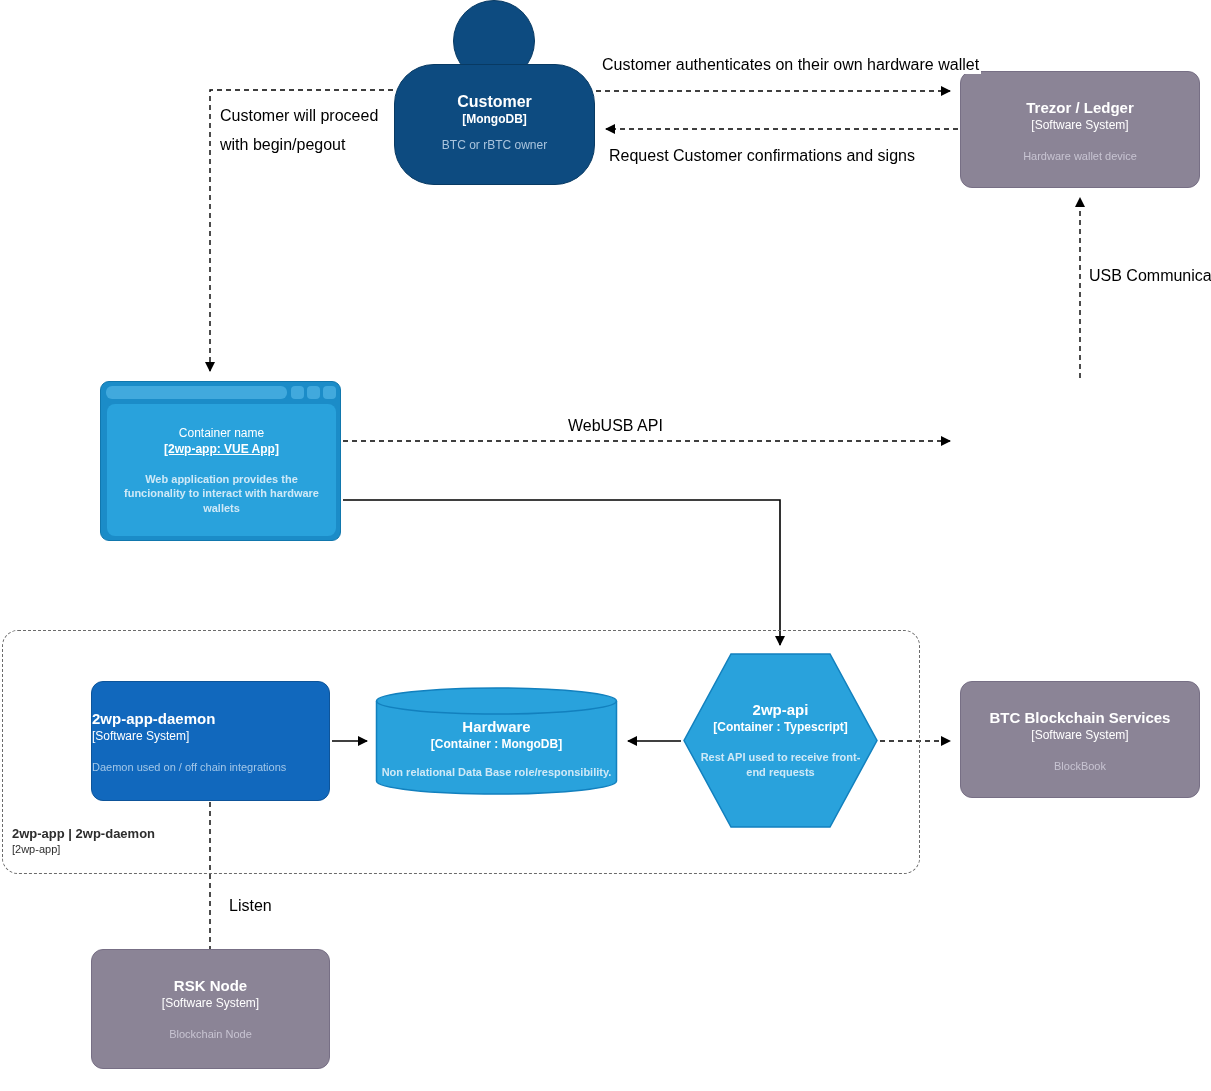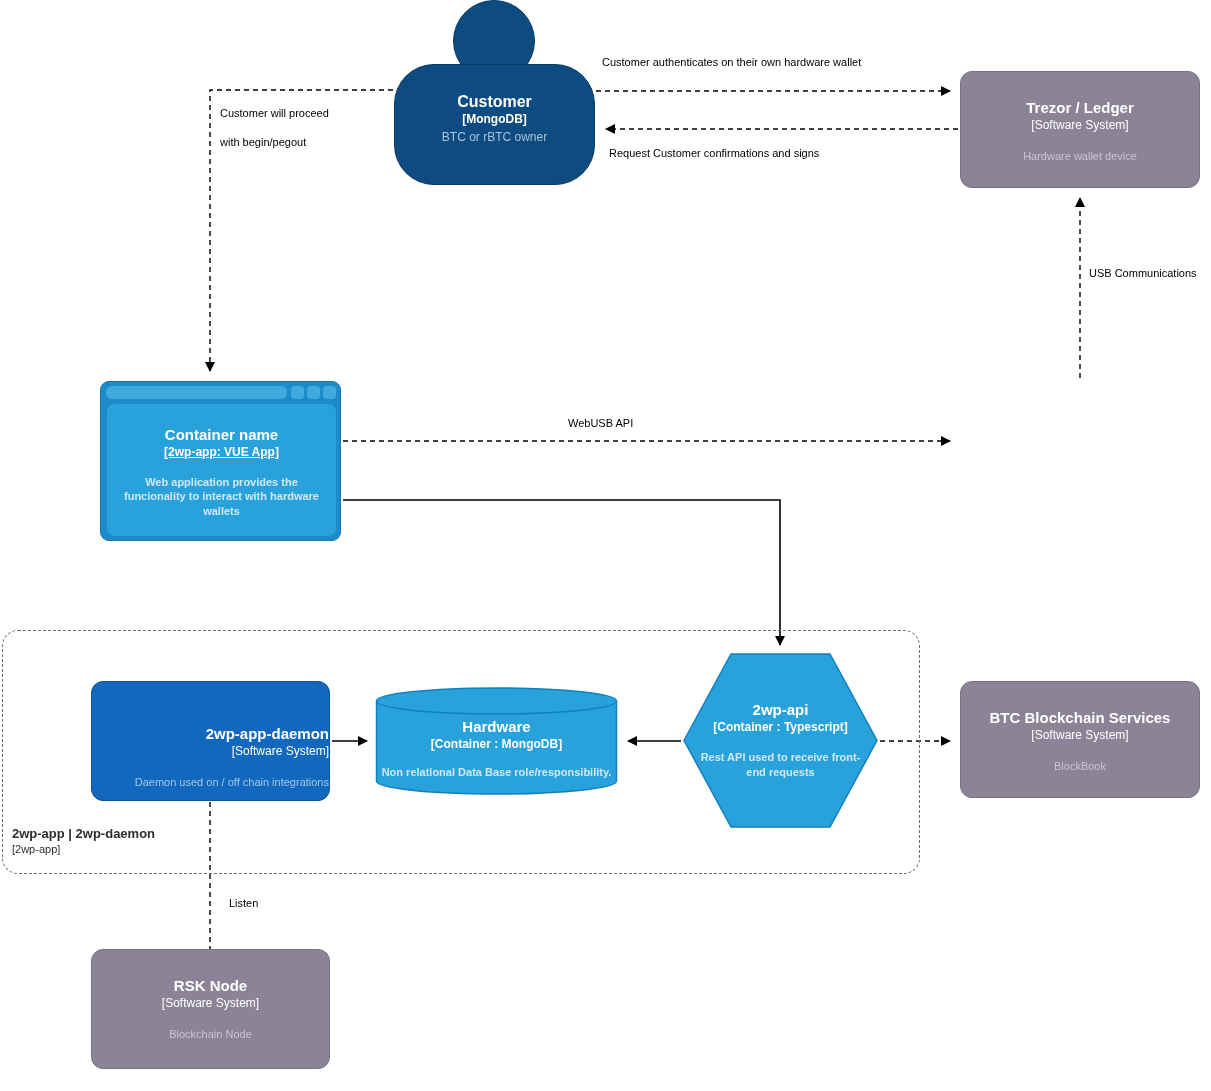--- a/index.html
+++ b/index.html
@@ -22,53 +22,53 @@
     position:absolute;left:453px;top:0px;width:82px;height:82px;border-radius:50%;
     background:#0d4b80;border:1px solid #083a63;box-sizing:border-box;
   }
   .person-body{
     position:absolute;left:394px;top:64px;width:201px;height:121px;border-radius:40px;
     background:#0d4b80;border:1px solid #083a63;box-sizing:border-box;color:#fff;text-align:center;
     display:flex;flex-direction:column;align-items:center;padding-top:28px;
   }
   .person-body .title{font-size:16px;font-weight:bold;}
   .person-body .meta{font-size:12px;font-weight:bold;margin-top:1px;}
-  .person-body .desc{font-size:12px;margin-top:4px;color:#a9c4dd;}
+  .person-body .desc{font-size:12px;margin-top:12px;color:#a9c4dd;}
 
   
   .gray-box{
     background:#8b8496;border:1px solid #776f85;border-radius:12px;
     display:flex;flex-direction:column;align-items:center;padding-top:27px;
   }
   .gray-box .desc{color:#c8c4d2;}
 
   
   .blue-box{
     background:#1168bd;border:1px solid #0d549a;border-radius:12px;
-    display:flex;flex-direction:column;align-items:flex-end;padding-top:43px;
+    display:flex;flex-direction:column;align-items:flex-start;padding-top:28px;
   }
   .blue-box .desc{color:#a3c7e8;}
 
   
   .browser{
     position:absolute;left:100px;top:381px;width:241px;height:160px;
     background:#1b8cc8;border:1px solid #1177ad;border-radius:9px;box-sizing:border-box;
   }
   .browser .addr{
     position:absolute;left:5px;top:4px;width:181px;height:13px;border-radius:6px;background:#41a9dd;
   }
   .browser .btn{position:absolute;top:4px;width:13px;height:13px;border-radius:4px;background:#41a9dd;}
   .browser .btn.b1{left:190px;}
   .browser .btn.b2{left:206px;}
   .browser .btn.b3{left:222px;}
   .browser .panel{
     position:absolute;left:6px;top:22px;width:229px;height:132px;border-radius:8px;background:#29a2dc;
     color:#fff;text-align:center;display:flex;flex-direction:column;align-items:center;padding-top:22px;box-sizing:border-box;
   }
-  .browser .panel .title{font-size:15px;font-weight:bold;}
+  .browser .panel .title{font-size:12px;font-weight:normal;}
   .browser .panel .meta{font-size:12px;font-weight:bold;margin-top:2px;text-decoration:underline;}
   .browser .panel .desc{font-size:11px;font-weight:bold;margin-top:16px;color:#cfe9f7;line-height:1.3;width:212px;}
 
   
   .cyl{position:absolute;left:375px;top:686px;width:243px;height:110px;}
   .cyl .txt{
     position:absolute;left:0;top:0;width:100%;height:100%;color:#fff;text-align:center;
     display:flex;flex-direction:column;align-items:center;padding-top:32px;box-sizing:border-box;
   }
   .cyl .desc{font-weight:bold;color:#cfe9f7;margin-top:14px;width:236px;}
@@ -84,21 +84,21 @@
   
   .boundary{
     position:absolute;left:2px;top:630px;width:918px;height:244px;box-sizing:border-box;
     border:1.4px dashed #6b6b6b;border-radius:16px;
   }
   .boundary-label{position:absolute;left:12px;top:826px;color:#2d2d2d;}
   .boundary-label .t{font-size:13px;font-weight:bold;}
   .boundary-label .m{font-size:11px;margin-top:2px;}
 
   
-  .elabel{position:absolute;font-size:11px;color:#000;white-space:nowrap;background:#fff;padding:0 2px;}
+  .elabel{position:absolute;font-size:16px;color:#000;white-space:nowrap;background:#fff;padding:0 2px;}
 </style>
 </head>
 <body>
 
 <div id="canvas">
 
   <svg class="wires">
     <defs>
       <marker id="arr" markerWidth="11" markerHeight="11" refX="9" refY="5" orient="auto" markerUnits="userSpaceOnUse">
         <path d="M0,0 L10,5 L0,10 Z" fill="#000"></path>

